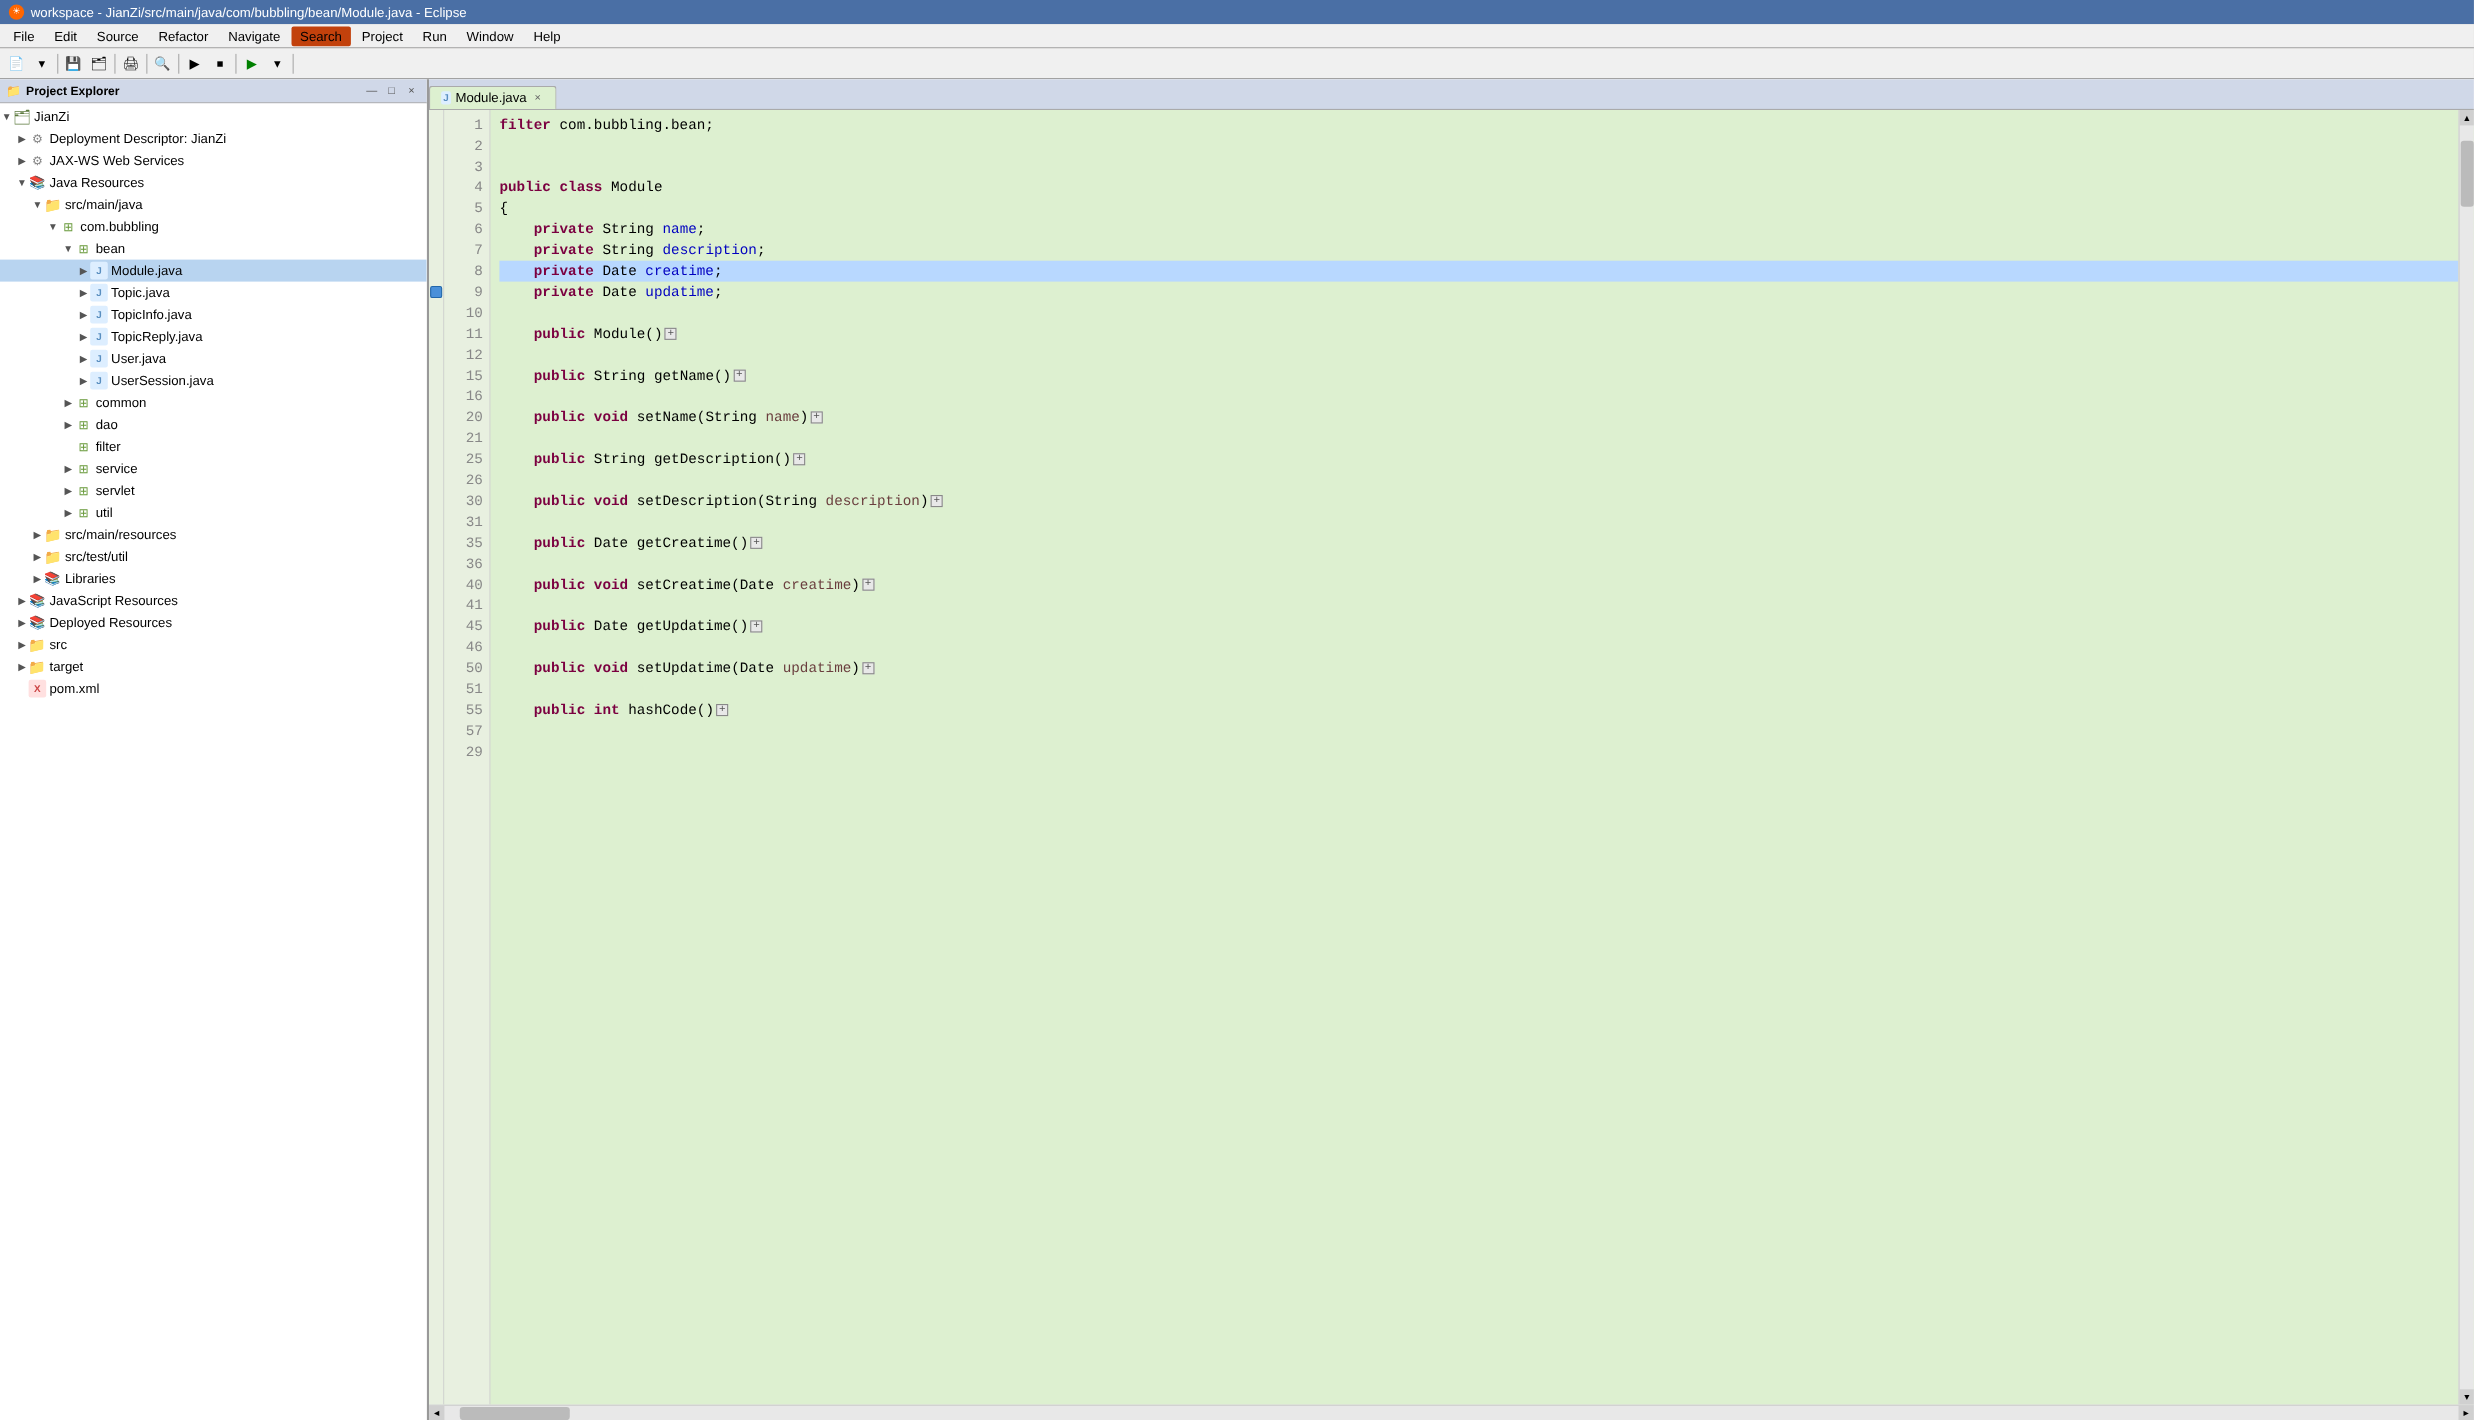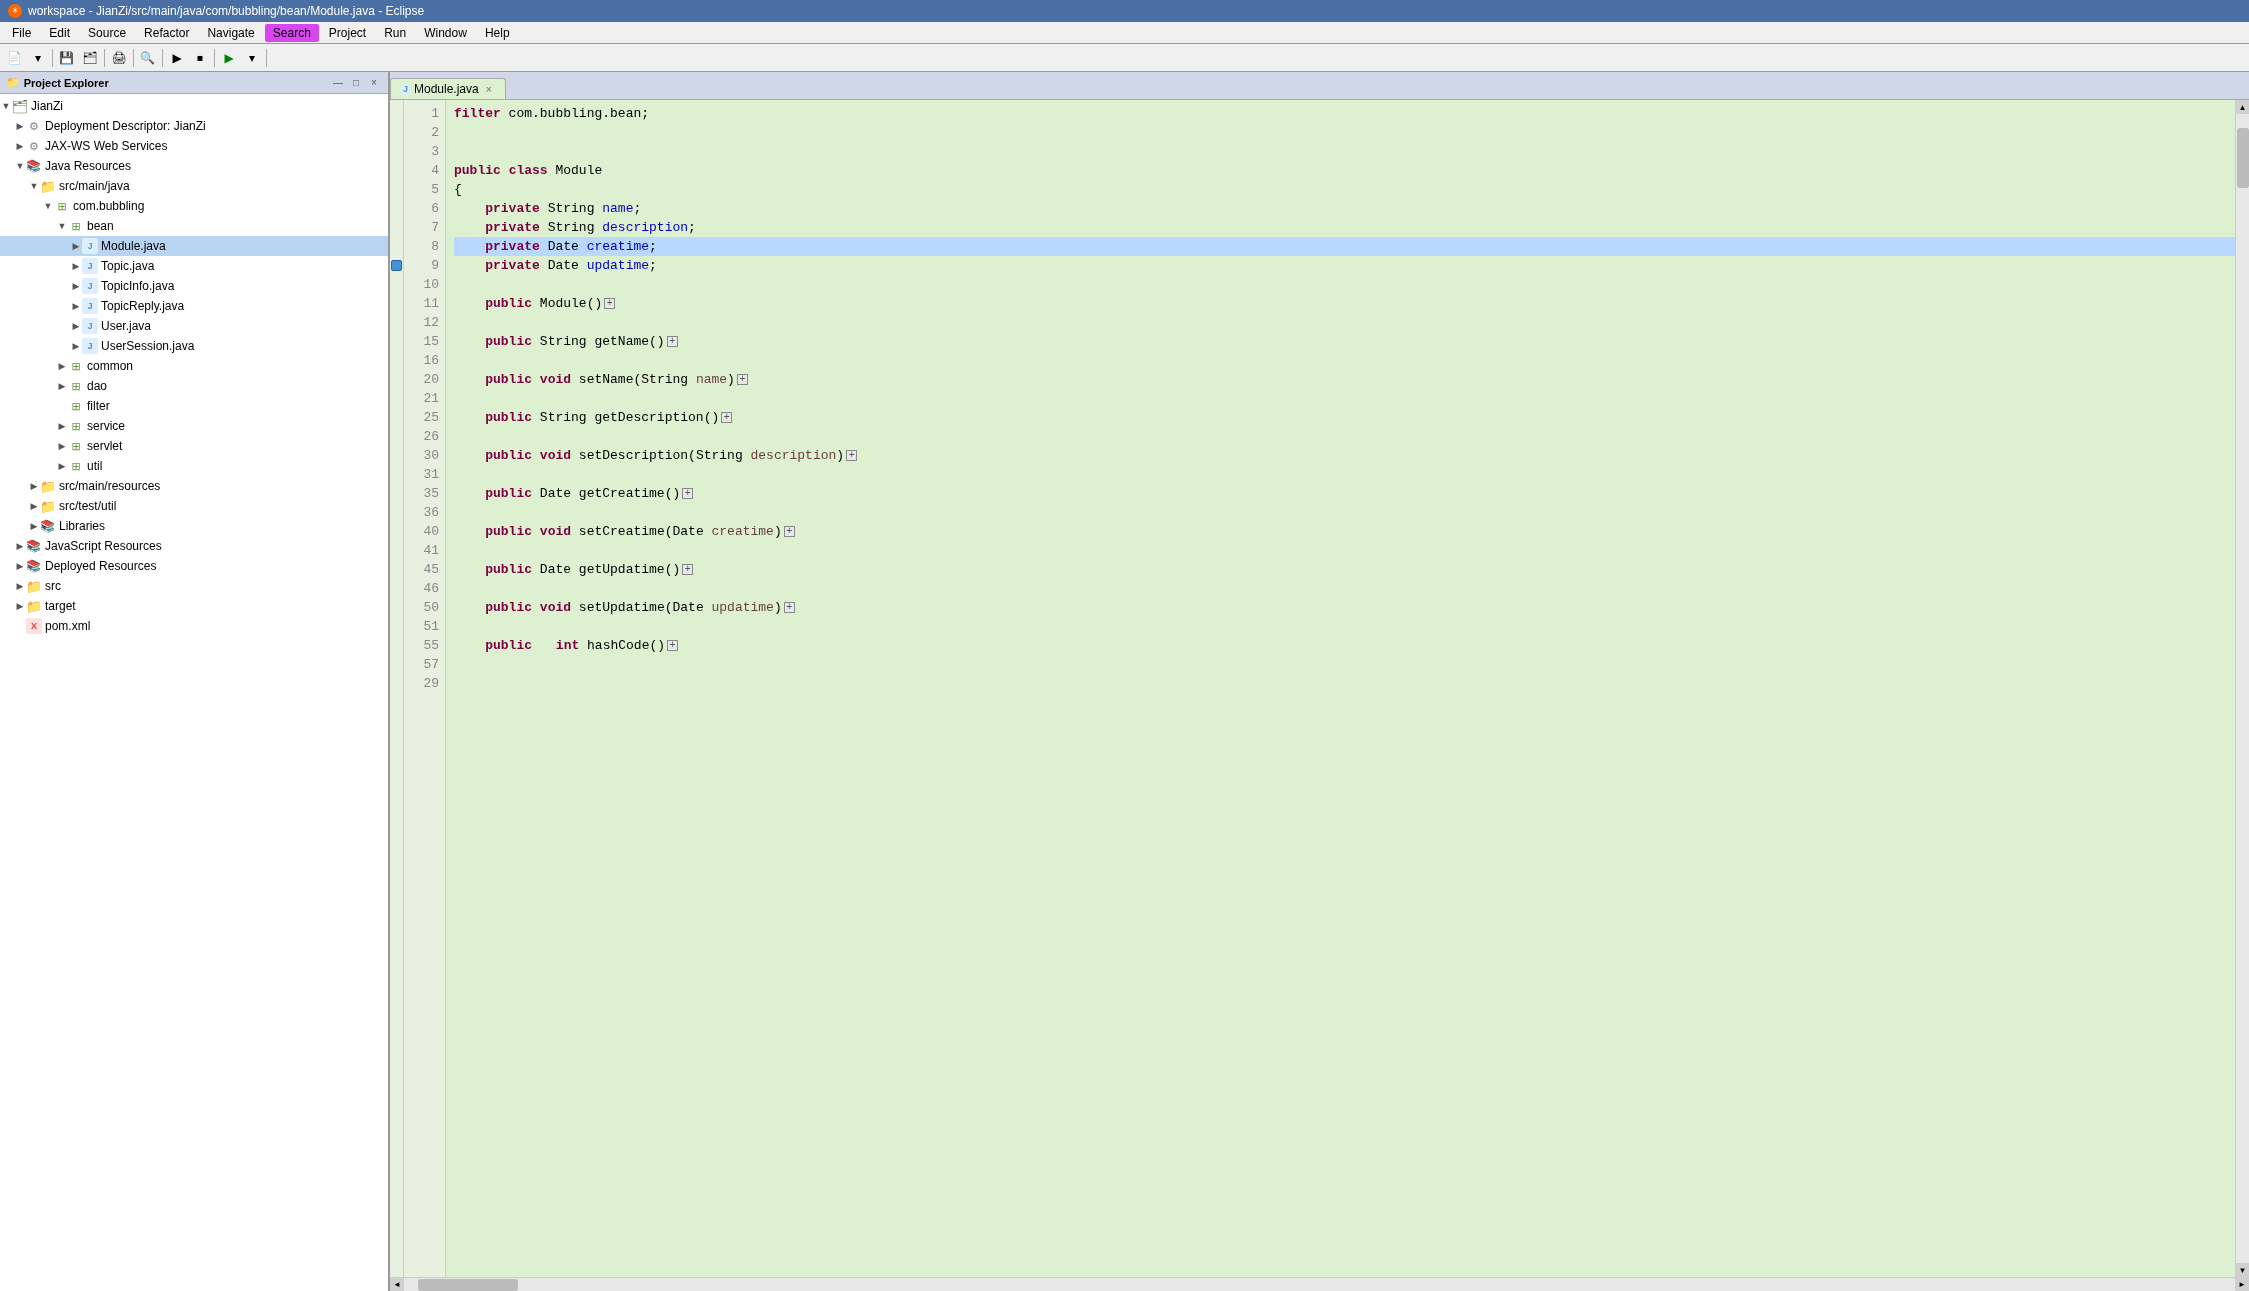--- a/index.html
+++ b/index.html
@@ -37,21 +37,21 @@
       height: 22px;
       align-items: center;
     }
     .menu-item {
       padding: 2px 8px;
       cursor: pointer;
       font-size: 12px;
       color: #000;
       border-radius: 2px;
     }
-    .menu-item.active { background: #d946ef; }
+    .menu-item.active { background: #c2410c; }
 
     
     #toolbar {
       background: #f0f0f0;
       border-bottom: 1px solid #999;
       padding: 2px 4px;
       display: flex;
       align-items: center;
       gap: 1px;
       height: 28px;
@@ -577,21 +577,21 @@
           <div class="code-line"><span style="color: rgb(0, 0, 0);">    </span><span style="color: rgb(123, 0, 64); font-weight: bold;">public</span><span style="color: rgb(0, 0, 0);"> </span><span style="color: rgb(123, 0, 64); font-weight: bold;">void</span><span style="color: rgb(0, 0, 0);"> setDescription(String </span><span style="color: rgb(106, 62, 62);">description</span><span style="color: rgb(0, 0, 0);">)</span><span class="expand-box">+</span></div>
           <div class="code-line">&nbsp;</div>
           <div class="code-line"><span style="color: rgb(0, 0, 0);">    </span><span style="color: rgb(123, 0, 64); font-weight: bold;">public</span><span style="color: rgb(0, 0, 0);"> Date getCreatime()</span><span class="expand-box">+</span></div>
           <div class="code-line">&nbsp;</div>
           <div class="code-line"><span style="color: rgb(0, 0, 0);">    </span><span style="color: rgb(123, 0, 64); font-weight: bold;">public</span><span style="color: rgb(0, 0, 0);"> </span><span style="color: rgb(123, 0, 64); font-weight: bold;">void</span><span style="color: rgb(0, 0, 0);"> setCreatime(Date </span><span style="color: rgb(106, 62, 62);">creatime</span><span style="color: rgb(0, 0, 0);">)</span><span class="expand-box">+</span></div>
           <div class="code-line">&nbsp;</div>
           <div class="code-line"><span style="color: rgb(0, 0, 0);">    </span><span style="color: rgb(123, 0, 64); font-weight: bold;">public</span><span style="color: rgb(0, 0, 0);"> Date getUpdatime()</span><span class="expand-box">+</span></div>
           <div class="code-line">&nbsp;</div>
           <div class="code-line"><span style="color: rgb(0, 0, 0);">    </span><span style="color: rgb(123, 0, 64); font-weight: bold;">public</span><span style="color: rgb(0, 0, 0);"> </span><span style="color: rgb(123, 0, 64); font-weight: bold;">void</span><span style="color: rgb(0, 0, 0);"> setUpdatime(Date </span><span style="color: rgb(106, 62, 62);">updatime</span><span style="color: rgb(0, 0, 0);">)</span><span class="expand-box">+</span></div>
           <div class="code-line">&nbsp;</div>
-          <div class="code-line"><span style="color: rgb(0, 0, 0);">    </span><span style="color: rgb(123, 0, 64); font-weight: bold;">public</span><span style="color: rgb(0, 0, 0);"> </span><span style="color: rgb(123, 0, 64); font-weight: bold; margin-left: 16px;">int</span><span style="color: rgb(0, 0, 0);"> hashCode()</span><span class="expand-box">+</span></div>
+          <div class="code-line"><span style="color: rgb(0, 0, 0);">    </span><span style="color: rgb(123, 0, 64); font-weight: bold;">public</span><span style="color: rgb(0, 0, 0);"> </span><span style="color: rgb(123, 0, 64); font-weight: bold;">int</span><span style="color: rgb(0, 0, 0);"> hashCode()</span><span class="expand-box">+</span></div>
           <div class="code-line">&nbsp;</div>
         </div>
       <div class="scrollbar-area">
         <div class="scrollbar-arrow">▲</div>
         <div class="scrollbar-thumb"></div>
         <div style="flex:1"></div>
         <div class="scrollbar-arrow">▼</div>
       </div>
     </div>
     <div class="horiz-scrollbar">

